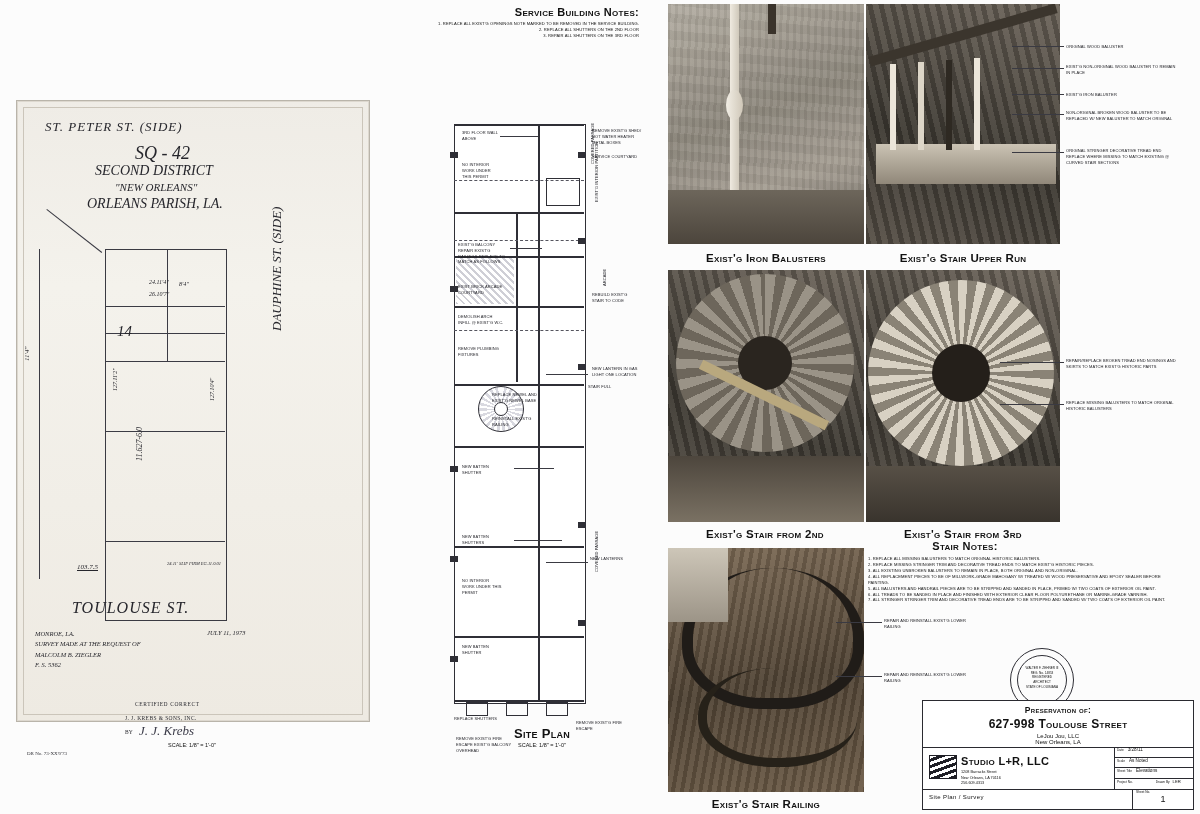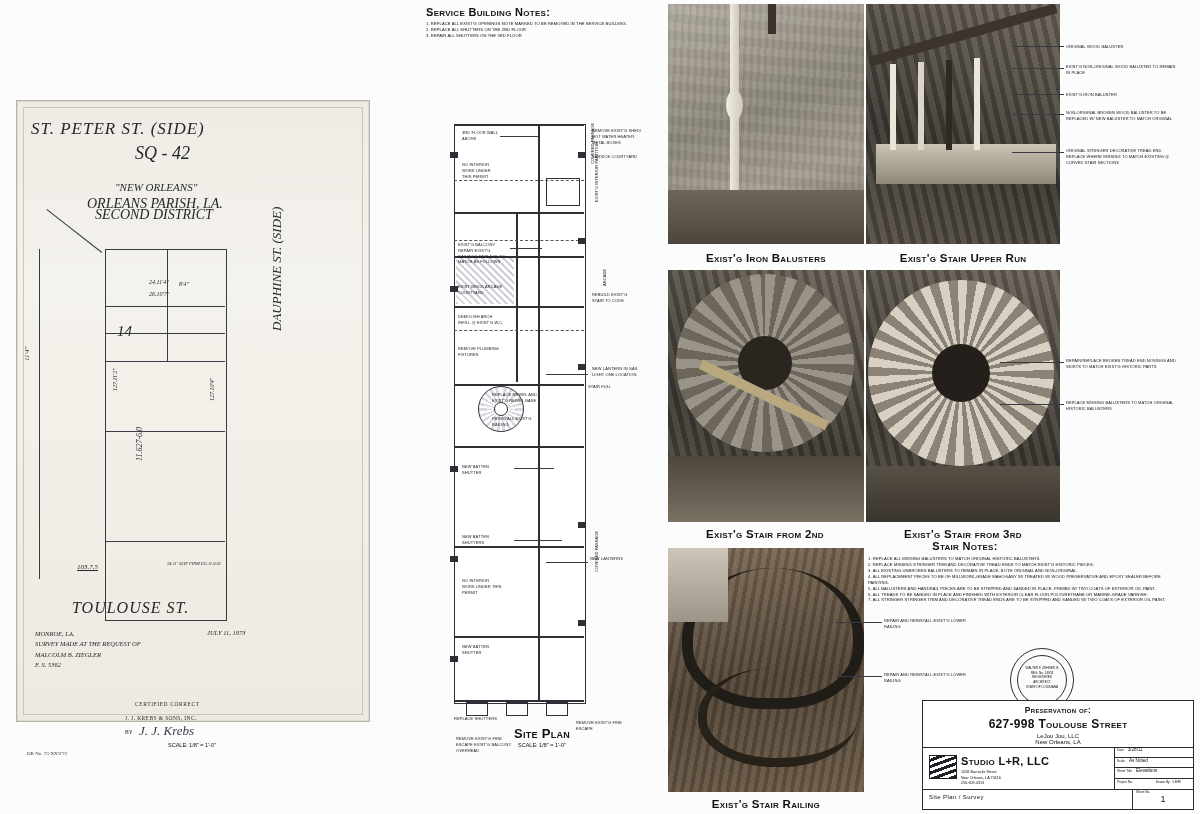--- a/index.html
+++ b/index.html
@@ -18,21 +18,21 @@
       border:1px solid #b9b4aa;box-shadow:0 0 0 1px #ddd8cf inset;}
   #survey-img:before{content:"";position:absolute;inset:6px;border:1px solid #cbc5ba;}
   .sv-txt{position:absolute;font-family:"Liberation Serif",serif;color:#2d2d33;}
   .hand{font-family:"Liberation Serif",serif;font-style:italic;color:#26262c;}
   .lot{position:absolute;border:1px solid #3a3a42;}
   .lotline{position:absolute;background:#3b3b44;}
   .survey-caption{position:absolute;left:0;right:0;text-align:center;}
 
   
   #plan-panel{left:424px;top:4px;width:236px;height:800px;}
-  #notes-head{position:absolute;left:2px;top:2px;}
+  #notes-head{position:absolute;left:10px;top:2px;text-align:right;}
   #plan-draw{position:absolute;left:2px;top:112px;width:230px;height:600px;}
   .pl{position:absolute;background:#2f2f36;}
   .pl-l{position:absolute;border:1px solid #2f2f36;}
   .dash{position:absolute;border-top:1px dashed #55555f;}
   .lead{position:absolute;background:#3a3a42;height:1px;transform-origin:0 0;}
   .note{position:absolute;font-size:4px;line-height:1.45;color:#1c1c22;letter-spacing:.1px;}
 
   
   .photo{position:absolute;overflow:hidden;background:#8d867c;}
   .pcap{position:absolute;text-align:center;font-size:11.5px;}
@@ -63,24 +63,24 @@
 </style>
 </head>
 <body>
 
 <div id="sheet">
 
   <div class="abs" id="survey-panel">
 
     <div id="survey-img">
 
-      <div class="sv-txt hand" style="left:14px;top:18px;font-size:17px;letter-spacing:1px;">ST. PETER ST. (SIDE)</div>
+      <div class="sv-txt hand" style="left:28px;top:18px;font-size:13px;letter-spacing:1px;">ST. PETER ST. (SIDE)</div>
 
       <div class="sv-txt hand" style="left:118px;top:42px;font-size:18px;">SQ - 42</div>
-      <div class="sv-txt hand" style="left:78px;top:62px;font-size:14px;margin-top:44px;">SECOND DISTRICT</div>
+      <div class="sv-txt hand" style="left:78px;top:62px;font-size:14px;">SECOND DISTRICT</div>
       <div class="sv-txt hand" style="left:98px;top:80px;font-size:11px;">"NEW ORLEANS"</div>
       <div class="sv-txt hand" style="left:70px;top:95px;font-size:14px;">ORLEANS PARISH, LA.</div>
 
       <div class="sv-txt hand" style="left:252px;top:230px;font-size:13px;transform:rotate(-90deg);transform-origin:0 0;white-space:nowrap;">DAUPHINE ST. (SIDE)</div>
 
       <div class="lot" style="left:88px;top:148px;width:120px;height:370px;"></div>
       <div class="lotline" style="left:88px;top:205px;width:120px;height:1px;"></div>
       <div class="lotline" style="left:88px;top:232px;width:120px;height:1px;"></div>
       <div class="lotline" style="left:88px;top:260px;width:120px;height:1px;"></div>
       <div class="lotline" style="left:150px;top:148px;width:1px;height:112px;"></div>

